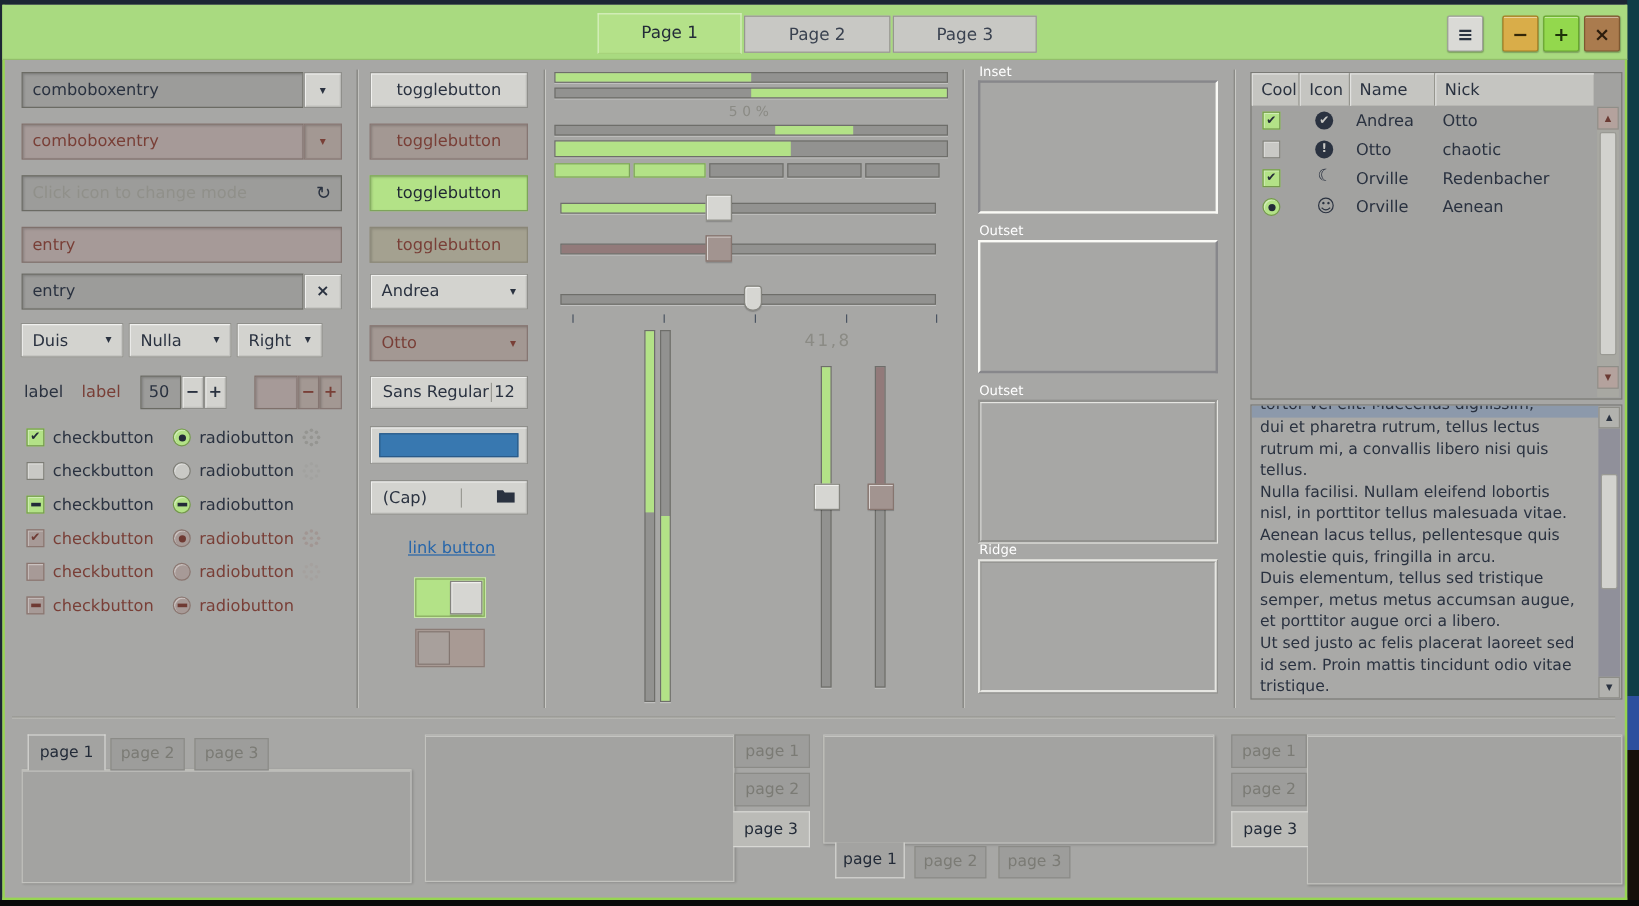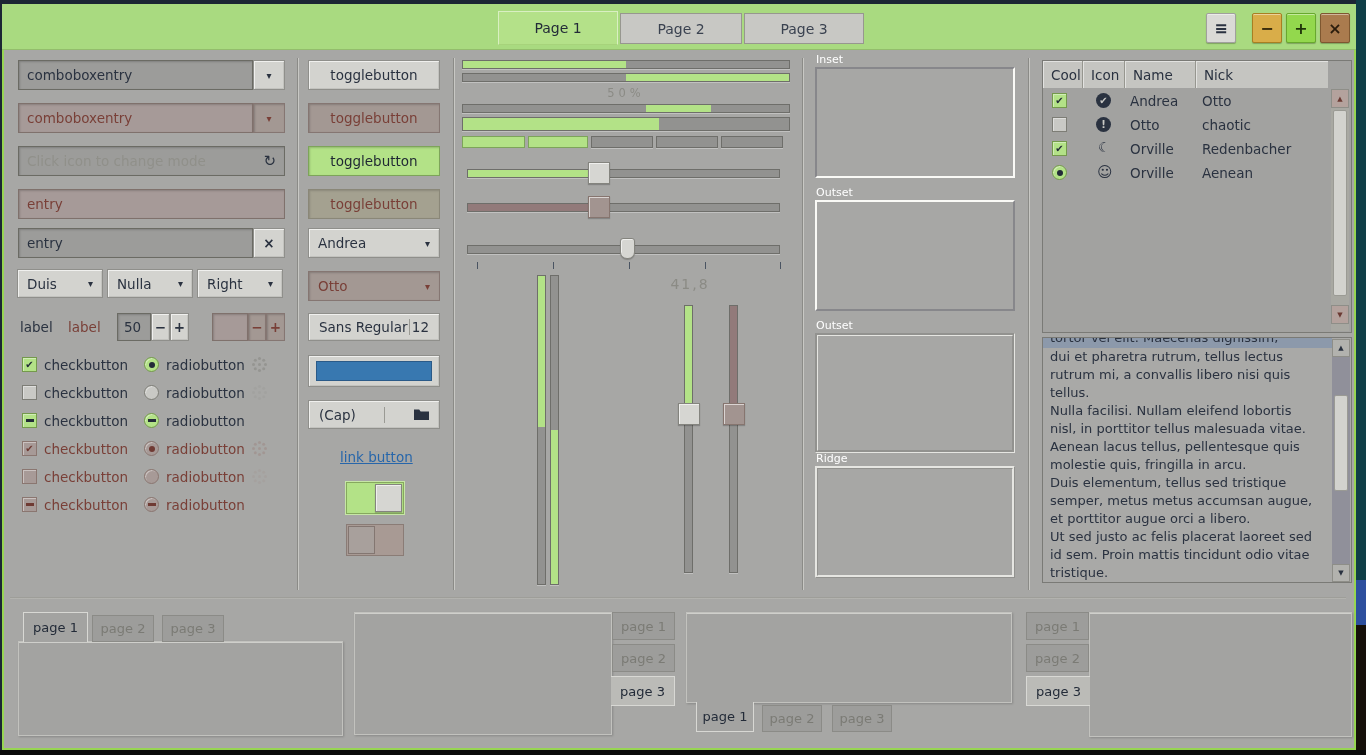--- a/index.html
+++ b/index.html
@@ -120,21 +120,21 @@
   </div>
 
 <div class="a b combo" style="left:17px;top:269px;width:86px;height:29px">
     <span>Duis</span>
     <span class="arr">▾</span>
   </div>
 <div class="a b combo" style="left:107px;top:269px;width:86px;height:29px">
     <span>Nulla</span>
     <span class="arr">▾</span>
   </div>
-<div class="a b combo" style="left:197px;top:269px;width:86px;height:29px">
+<div class="a b combo" style="left:197px;top:269px;width:72px;height:29px">
     <span>Right</span>
     <span class="arr">▾</span>
   </div>
 
 <span class="a lbl" style="left:20px;top:319px">label</span>
 <span class="a lbl dtx" style="left:68px;top:319px">label</span>
 <div class="a e" style="left:117px;top:313px;width:34px;height:28px;padding:0 6px">
     <span>50</span>
   </div>
 <div class="a b" style="left:151px;top:313px;width:19px;height:28px;font-weight:bold">

